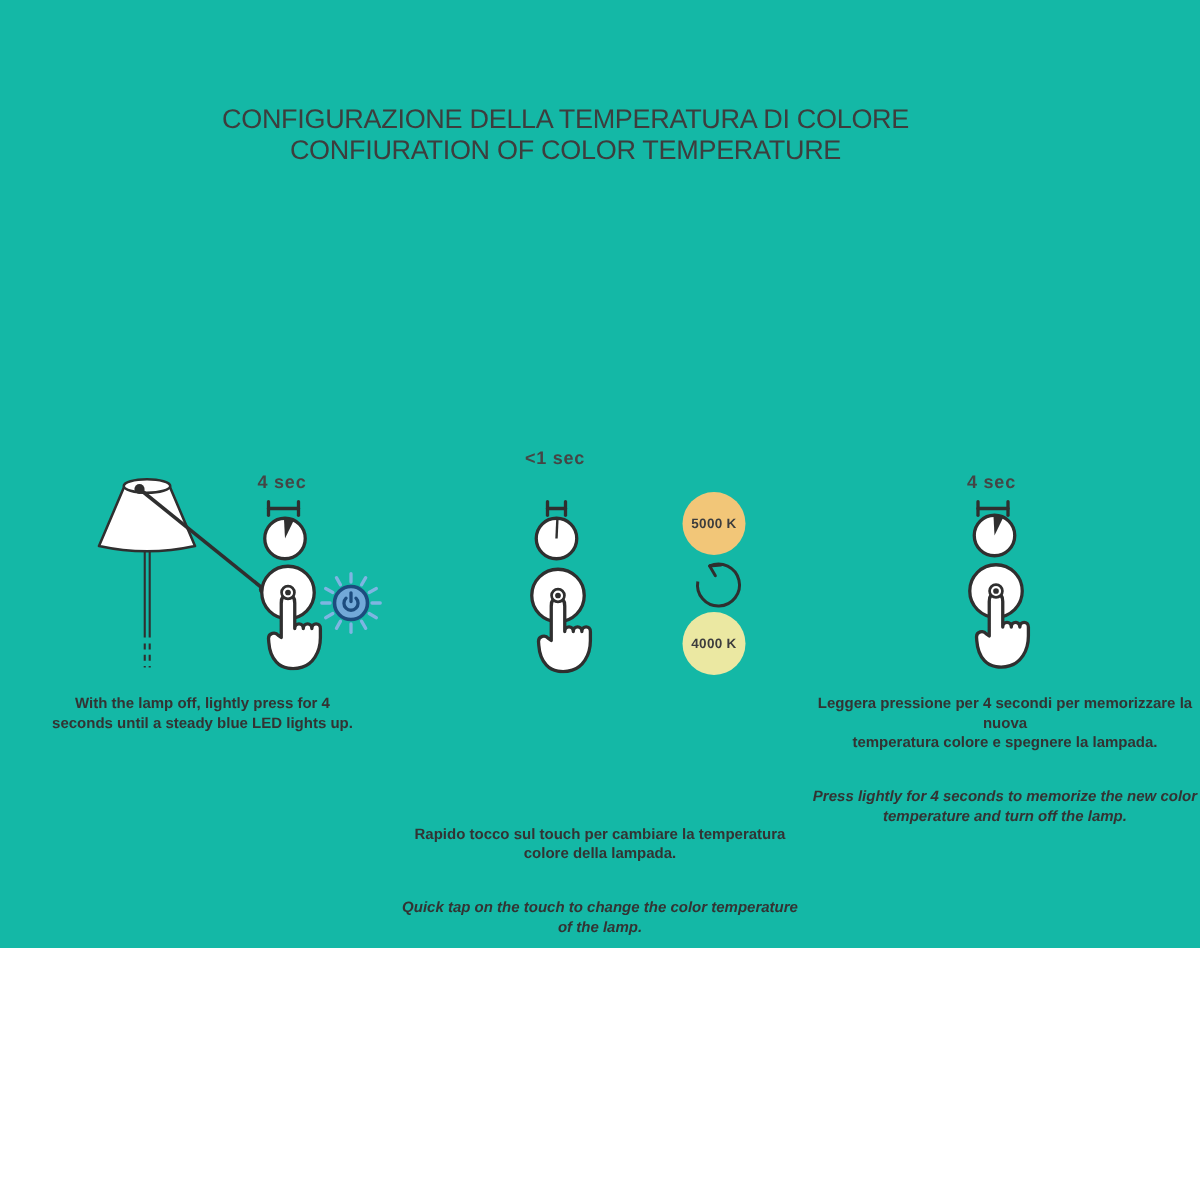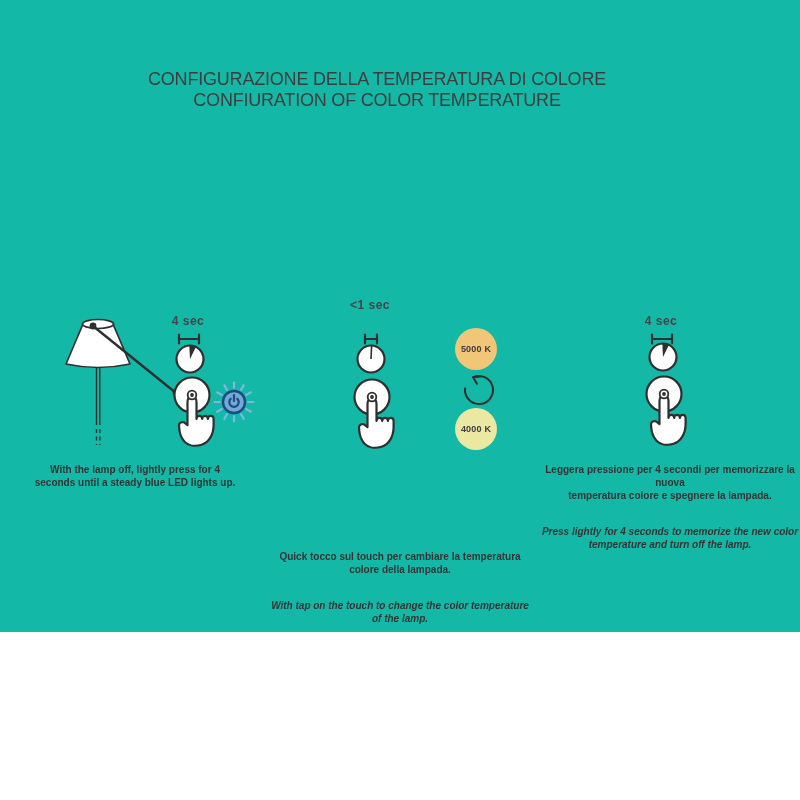--- a/index.html
+++ b/index.html
@@ -149,23 +149,23 @@
       <line x1="12.1" y1="8.3" x2="19.6" y2="7.6"></line>
       <line x1="12.1" y1="8.3" x2="15.9" y2="14.8"></line>
     </g>
   </svg>
 
   <div class="temp-circle" style="left: 455px; top: 408px; background: rgb(235, 232, 162);">
     <span>4000 K</span>
   </div>
 
   <div class="caption" style="left:253px; top:550px; width:294px;">
-    <p>Quick tocco sul touch per cambiare la temperatura
+    <p>Rapido tocco sul touch per cambiare la temperatura
 colore della lampada.</p>
-    <p>With tap on the touch to change the color temperature
+    <p>Quick tap on the touch to change the color temperature
 of the lamp.</p>
   </div>
 
   <div class="timer-label" style="left:629px; top:314px;">4 sec</div>
   <svg class="abs" style="left:650px; top:333px;" width="24" height="12" viewBox="0 0 24 12">
       <use href="#bracket-wide"></use>
     </svg>
   <svg class="abs" style="left:647px; top:341px;" width="32" height="32" viewBox="0 0 32 32">
       <use href="#clock-wedge"></use>
     </svg>

